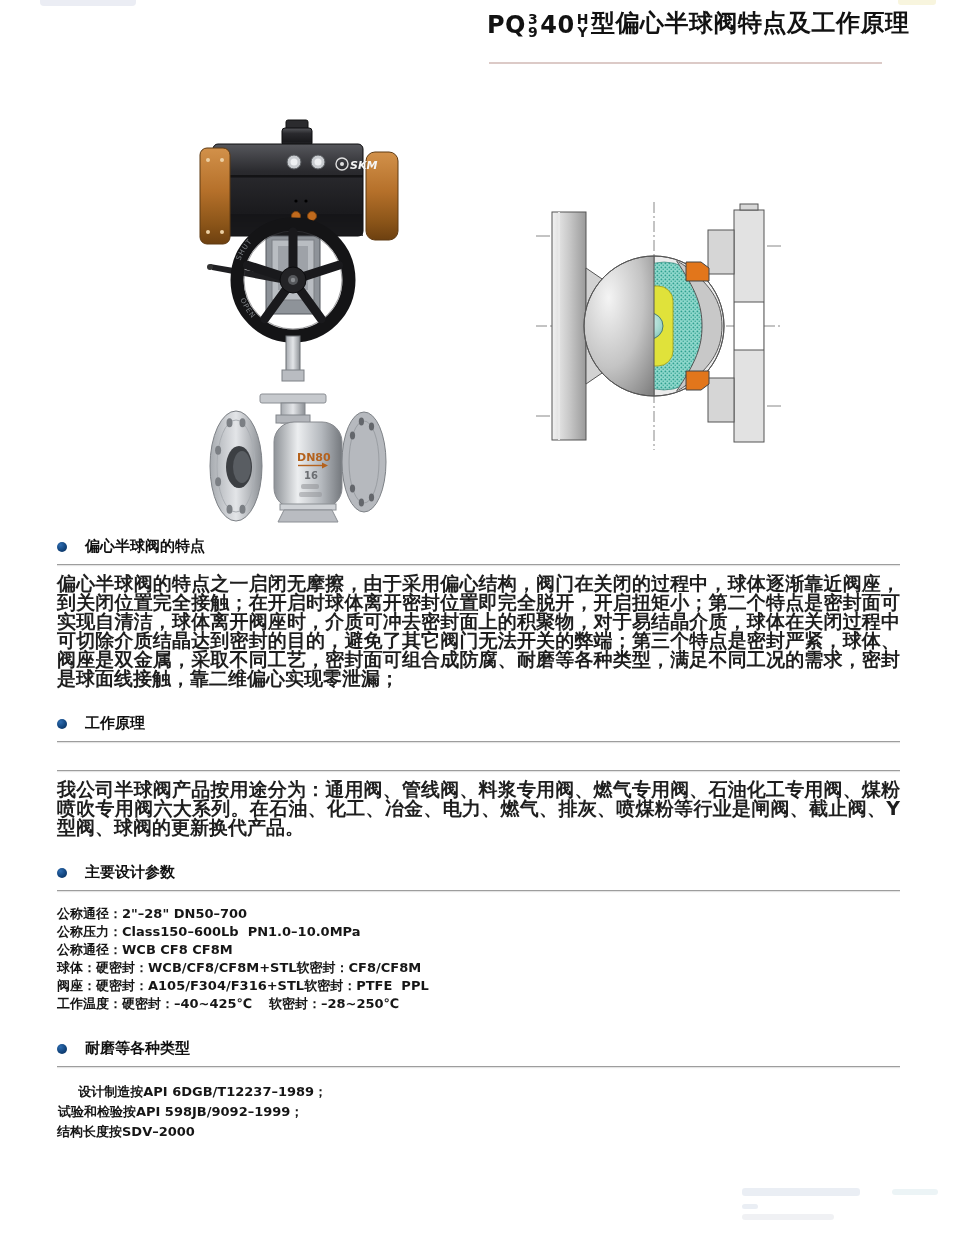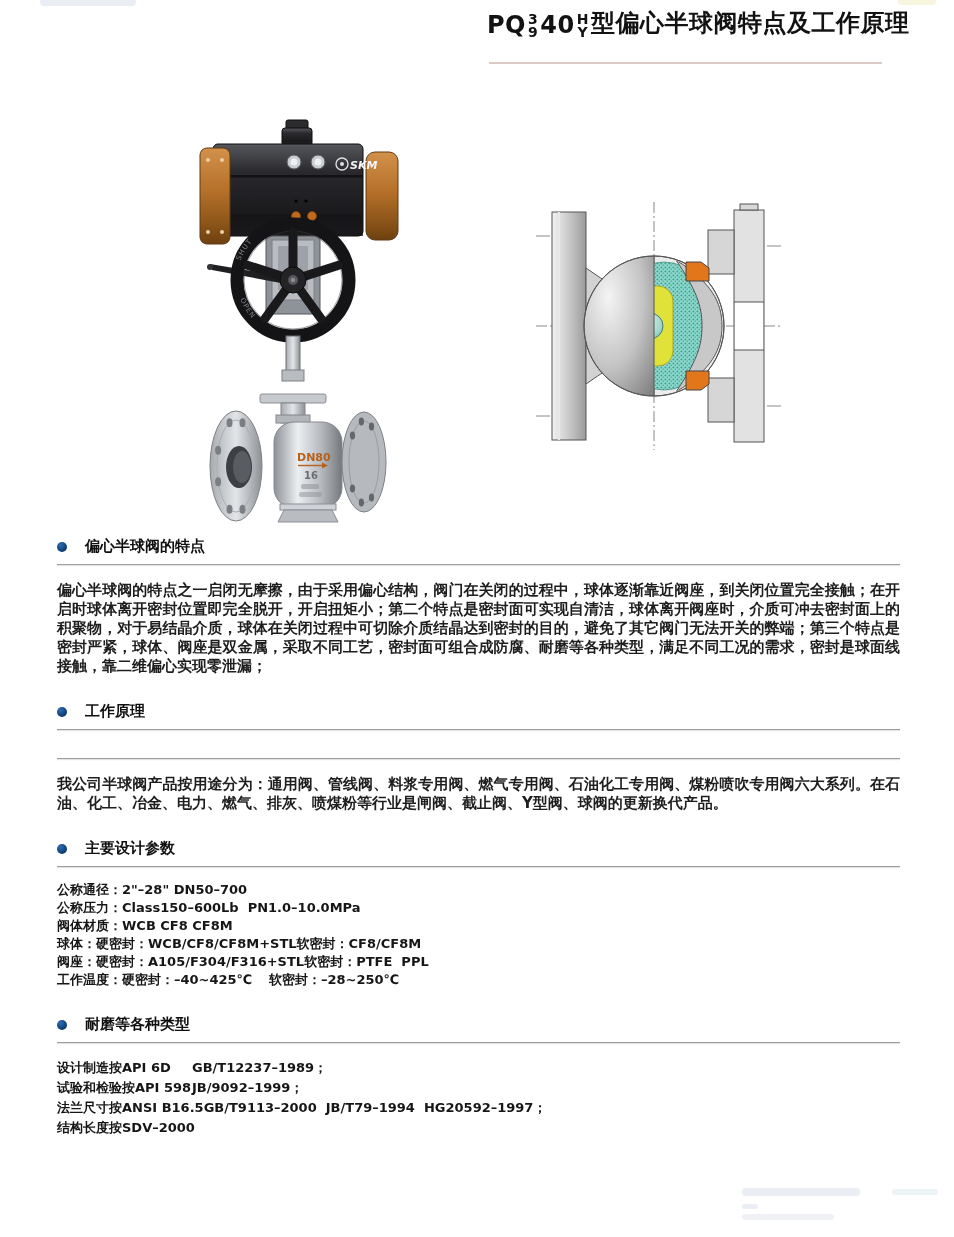--- a/index.html
+++ b/index.html
@@ -21,25 +21,25 @@
   .diagram-wrap{position:absolute;left:536px;top:202px;width:245px;height:248px;}
   svg text{font-family:"DejaVu Sans","Liberation Sans",sans-serif;}
   
   .content{position:absolute;left:57px;top:537px;width:843px;}
   .sec{margin-top:26px;}
   .sec:first-child{margin-top:0;}
   .sec-head{display:flex;align-items:center;gap:18px;font-size:15px;font-weight:bold;color:#101010;}
   .bullet{width:10px;height:10px;border-radius:50%;flex:0 0 auto;
     background:radial-gradient(circle at 35% 30%,#2e6cb0 0%,#12457e 55%,#0a2c55 100%);}
   .rule{margin-top:8px;height:1px;background:#e4e4e4;border-top:1px solid #9d9d9d;border-bottom:1px solid #fbfbfb;}
-  .para{margin:14px 0 0 0;font-size:15px;line-height:19px;font-weight:bold;color:#1e1e1e;text-align:justify;}
+  .para{margin:7px 0 0 0;font-size:19px;line-height:19px;font-weight:bold;color:#1e1e1e;text-align:justify;}
   .rows{margin-top:12px;}
   .p-row{display:flex;font-size:13px;font-weight:bold;line-height:18px;color:#161616;white-space:pre-wrap;}
   .p-c1{min-width:212px;}
-  .rows-std{margin-top:13px;}
+  .rows-std{margin-top:13px;text-align:right;}
   .s-row{display:flex;font-size:13px;font-weight:bold;line-height:20px;color:#161616;white-space:pre-wrap;}
   .s-c1{min-width:135px;}
   
   .wm{position:absolute;left:742px;top:1188px;width:200px;height:40px;}
   .wm span{position:absolute;display:block;border-radius:3px;background:rgba(160,178,205,.22);}
   .wm .w1{left:0;top:0;width:118px;height:8px;}
   .wm .w2{left:150px;top:1px;width:46px;height:6px;background:rgba(160,200,210,.20);}
   .wm .w3{left:0;top:16px;width:16px;height:5px;}
   .wm .w4{left:0;top:26px;width:92px;height:6px;background:rgba(170,180,195,.18);}
 </style>
@@ -309,21 +309,21 @@
     <div class="rows">
       <div class="p-row">
         <span class="p-c1">公称通径：2"–28" DN50–700</span>
         <span class="p-c2"></span>
       </div>
       <div class="p-row">
         <span class="p-c1">公称压力：Class150–600Lb  PN1.0–10.0MPa</span>
         <span class="p-c2"></span>
       </div>
       <div class="p-row">
-        <span class="p-c1">阀体材质：WCB CF8 CF8M</span>
+        <span class="p-c1">公称通径：WCB CF8 CF8M</span>
         <span class="p-c2"></span>
       </div>
       <div class="p-row">
         <span class="p-c1">球体：硬密封：WCB/CF8/CF8M+STL</span>
         <span class="p-c2">软密封：CF8/CF8M</span>
       </div>
       <div class="p-row">
         <span class="p-c1">阀座：硬密封：A105/F304/F316+STL</span>
         <span class="p-c2">软密封：PTFE  PPL</span>
       </div>
@@ -341,24 +341,20 @@
     </div>
     <div class="rule"></div>
     <div class="rows-std">
       <div class="s-row">
         <span class="s-c1">设计制造按API 6D</span>
         <span class="s-c2">GB/T12237–1989；</span>
       </div>
       <div class="s-row">
         <span class="s-c1">试验和检验按API 598</span>
         <span class="s-c2">JB/9092–1999；</span>
-      </div>
-      <div class="s-row">
-        <span class="s-c1">法兰尺寸按ANSI B16.5</span>
-        <span class="s-c2">GB/T9113–2000  JB/T79–1994  HG20592–1997；</span>
       </div>
       <div class="s-row">
         <span class="s-c1">结构长度按SDV–2000</span>
         <span class="s-c2"></span>
       </div>
     </div>
   </section>
 
 </div>
 

